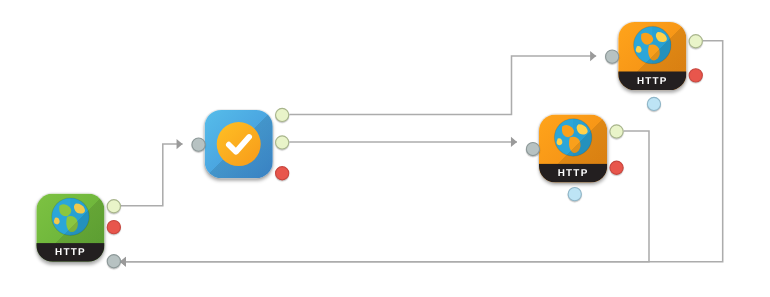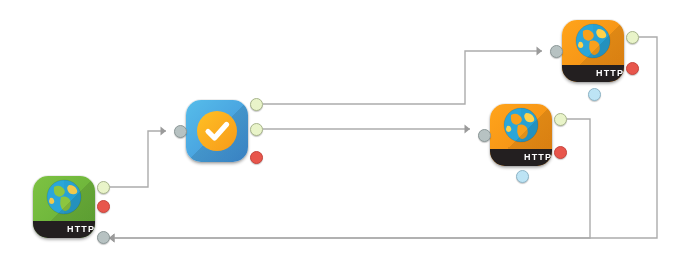--- a/index.html
+++ b/index.html
@@ -58,21 +58,21 @@
     left: 0;
     bottom: 0;
     width: 100%;
     height: 17px;
     background: #231f20;
     color: #ffffff;
     font-size: 9px;
     font-weight: bold;
     letter-spacing: 1.1px;
     line-height: 17px;
-    text-align: right;
+    text-align: center;
     font-family: "Liberation Sans", sans-serif;
   }
 
   
   .glyph {
     position: absolute;
     left: 50%;
     top: 20px;
     transform: translate(-50%, -50%);
     width: 38px;

